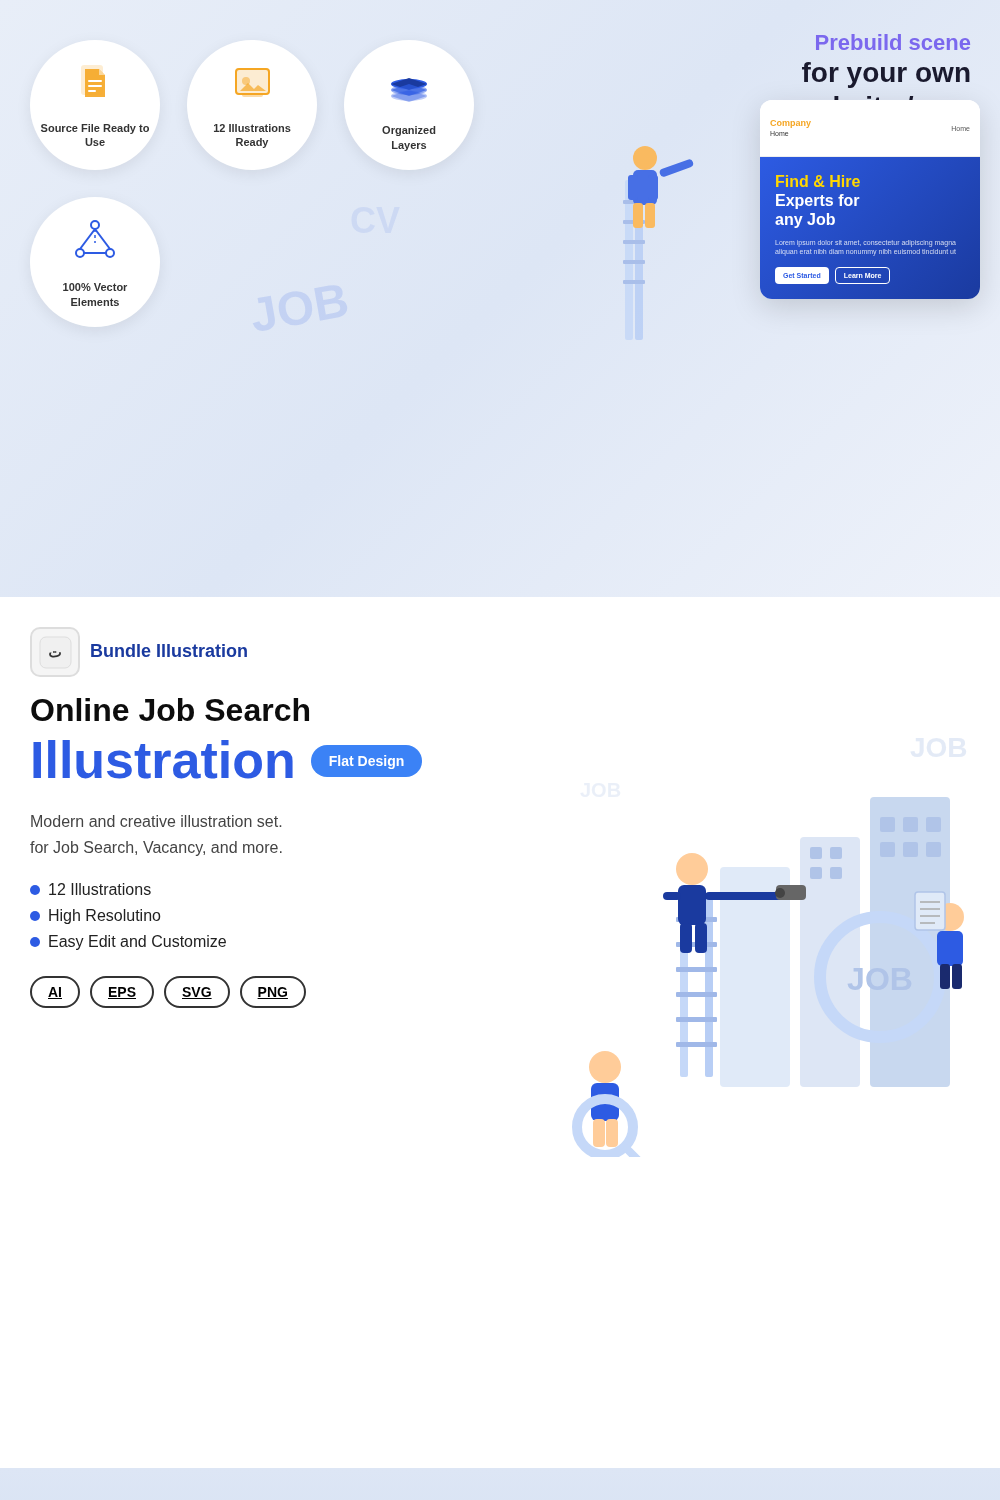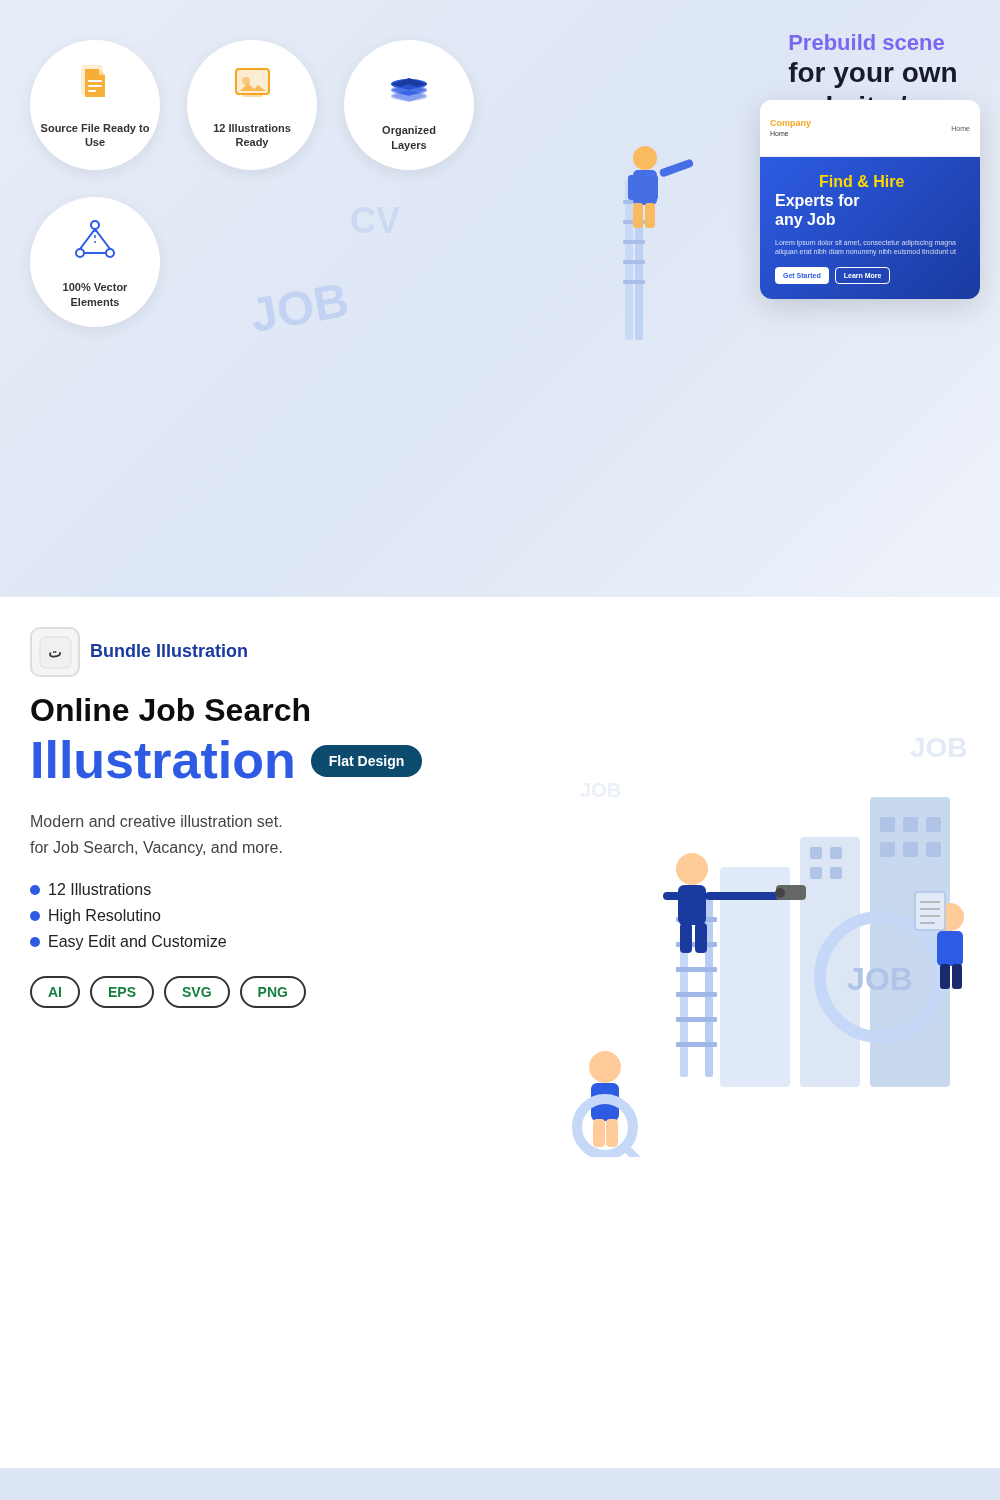--- a/index.html
+++ b/index.html
@@ -53,22 +53,22 @@
       font-weight: 600;
       line-height: 1.3;
     }
 
     .icon-orange { color: #f5a623; }
     .icon-blue { color: #2d5be3; }
 
     .prebuild-text {
       position: absolute;
       top: 30px;
-      right: 36px;
-      text-align: left;
+      right: 29px;
+      text-align: right;
       max-width: 280px;
     }
 
     .prebuild-text .sub {
       color: #7b68ee;
       font-size: 22px;
       font-weight: 700;
     }
 
     .prebuild-text .main {
@@ -213,21 +213,21 @@
     }
 
     .illustration-title {
       font-size: 52px;
       font-weight: 900;
       color: #2d5be3;
       line-height: 1.1;
     }
 
     .flat-badge {
-      background: #0c4a6e;
+      background: #3b82f6;
       color: white;
       padding: 8px 18px;
       border-radius: 25px;
       font-size: 14px;
       font-weight: 700;
       display: inline-block;
     }
 
     .description {
       font-size: 16px;
@@ -263,22 +263,23 @@
       display: flex;
       gap: 10px;
     }
 
     .format-badge {
       border: 2px solid #333;
       border-radius: 50px;
       padding: 6px 16px;
       font-size: 14px;
       font-weight: 700;
-      color: #15803d;
+      color: #000000;
       background: white;
+      text-decoration: underline;
     }
 
     
     .bottom-section {
       background: linear-gradient(180deg, #dde6f5 0%, #c8d8ef 100%);
       padding: 30px 20px;
       display: flex;
       gap: 15px;
       align-items: stretch;
       min-height: 320px;
@@ -371,21 +372,21 @@
   <div class="mock-card">
     <div class="mock-card-header">
       <div>
         <span class="logo-text">Company</span><br>
         <span style="font-size:7px; color:#333;">Home</span>
       </div>
       <div style="font-size:7px; color:#555;">Home</div>
     </div>
     <div class="mock-card-body">
       <div class="find-hire">
-        <span style="color:#ffd700;margin-left:44px;">Find &amp; Hire</span><br>
+        <span style="color:#ffd700;">Find &amp; Hire</span><br>
         Experts for<br>any Job
       </div>
       <div class="lorem">Lorem ipsum dolor sit amet, consectetur adipiscing magna aliquan erat nibh diam nonummy nibh euismod tincidunt ut</div>
       <div class="mock-card-buttons">
         <button class="mock-btn-white">Get Started</button>
         <button class="mock-btn-outline">Learn More</button>
       </div>
     </div>
   </div>
 

